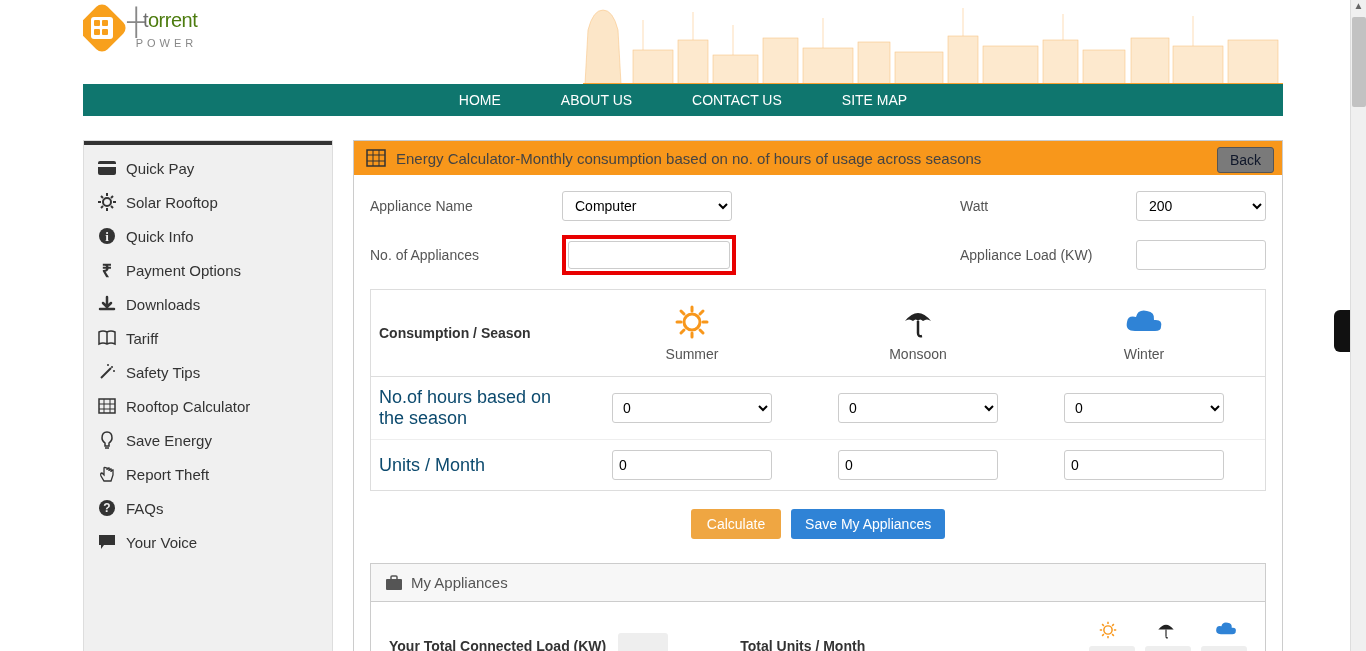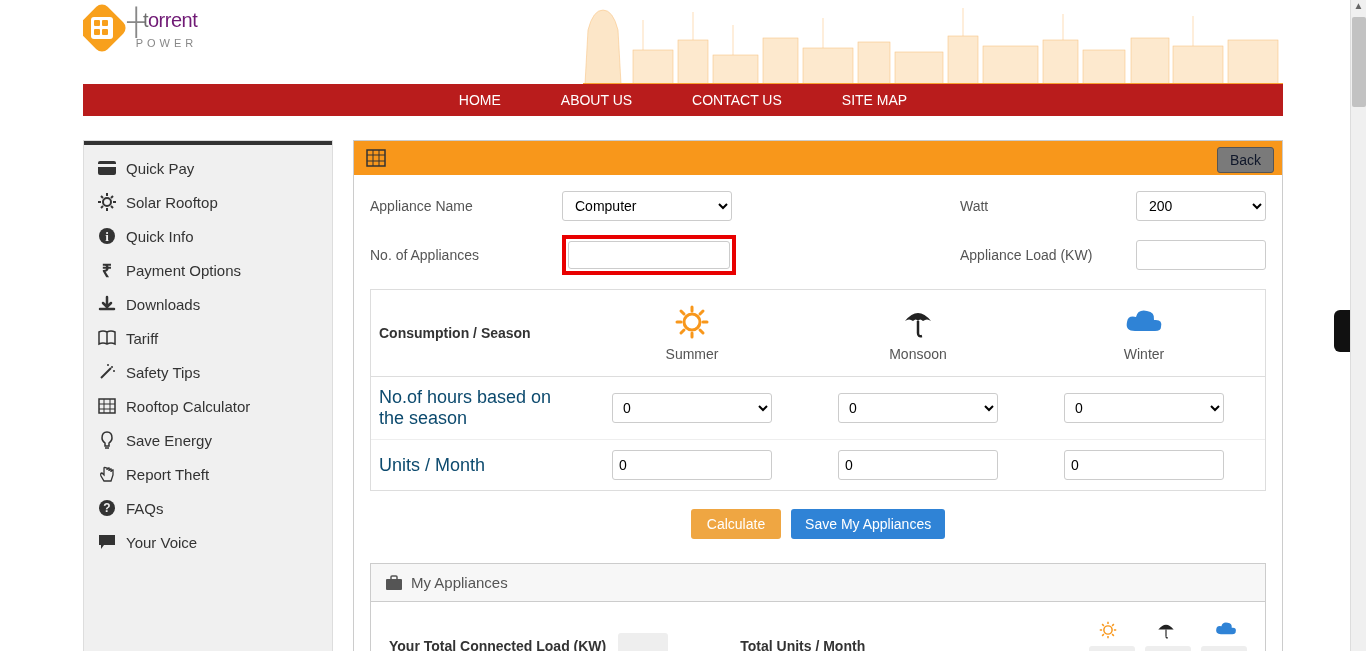--- a/index.html
+++ b/index.html
@@ -8,21 +8,21 @@
 .header-banner { height: 84px; position: relative; background: #fff; overflow: hidden; }
 .logo-area { position: absolute; left: 0; top: 6px; display: flex; align-items: center; gap: 6px; }
 .logo-box { width: 38px; height: 38px; background: #f8a01c; border-radius: 8px; transform: rotate(45deg); display: flex; align-items: center; justify-content: center; }
 .logo-inner { width: 22px; height: 22px; background: #fff; transform: rotate(-45deg); border-radius: 3px; display: flex; flex-wrap: wrap; padding:3px; gap:2px;}
 .logo-inner span { width:6px; height:6px; background:#f8a01c; border-radius:1px;}
 .logo-text { display: flex; flex-direction: column; }
 .logo-text .top { font-size: 20px; color: #6e6e6e; font-weight: 500; letter-spacing: -0.5px; }
 .logo-text .bottom { font-size: 11px; color: #888; letter-spacing: 4px; text-align: right;}
 .skyline { position: absolute; right: 0; bottom: 0; height: 84px; width: 65%; overflow: hidden; }
 .skyline svg { width: 100%; height: 100%; }
-.nav-bar { background: #b91c1c; height: 32px; display: flex; align-items: center; justify-content: center; gap: 60px; }
+.nav-bar { background: #0f766e; height: 32px; display: flex; align-items: center; justify-content: center; gap: 60px; }
 .nav-bar a { color: #fff; font-size: 14px; text-decoration: none; font-weight: 500; }
 .main-area { display: flex; gap: 20px; padding: 24px 0 20px 0; }
 .sidebar { width: 250px; background: #f0f0f0; border: 1px solid #ddd; padding-top: 6px; }
 .sidebar-top-bar { height:4px; background:#333; margin:-6px 0 6px 0;}
 .sidebar-item { display: flex; align-items: center; gap: 10px; padding: 8px 14px; color: #333; font-size: 15px; cursor: pointer; }
 .sidebar-item .icon { width: 18px; height: 18px; display: inline-flex; align-items: center; justify-content: center; color:#333; }
 .content { flex: 1; }
 .panel-title { background: #f8971b; color: #444; padding: 8px 12px; display: flex; align-items: center; gap: 10px; font-size: 15px; border:1px solid #ccc; border-bottom:none; position:relative;}
 .panel-title .icon { color: #333; }
 .back-btn { position:absolute; right:8px; top:6px; background: #7a7a7a; color: #0f172a; padding: 4px 12px; border-radius: 3px; cursor: pointer; font-size: 14px; border:1px solid #555;}
@@ -77,21 +77,21 @@
     <div class="logo-area">
       <div class="logo-box">
           <div class="logo-inner">
             <span></span>
             <span></span>
             <span></span>
             <span></span>
           </div>
         </div>
       <div class="logo-text">
-        <div class="top"><span style="color:#888; font-size:26px; vertical-align:middle; margin-right:-2px;">┼</span><span style="color:#6e6e6e;">t</span><span style="color:#701a75;">orrent</span></div>
+        <div class="top"><span style="color:#888; font-size:26px; vertical-align:middle; margin-right:-2px;">┼</span><span style="color:#6e6e6e;">t</span><span style="color:#4d7c0f;">orrent</span></div>
         <div class="bottom">POWER</div>
       </div>
     </div>
     <div class="skyline">
       <svg viewBox="0 0 700 84" preserveAspectRatio="xMaxYMax meet">
         <g stroke="#f8bf7b" stroke-width="0.6" fill="#fde7c9" opacity="0.9">
           <path d="M5 30 Q10 10 20 10 Q30 10 35 30 L38 84 L2 84 Z" fill="#fce4c3"></path>
           <rect x="50" y="50" width="40" height="34"></rect>
             <rect x="95" y="40" width="30" height="44"></rect>
           <rect x="130" y="55" width="45" height="29"></rect>
@@ -252,20 +252,21 @@
       <div class="panel-title">
         <span class="icon">
             <svg width="20" height="18" viewBox="0 0 20 18">
               <rect x="1" y="1" width="18" height="16" fill="none" stroke="#333" stroke-width="1.5"></rect>
               <line x1="1" y1="6" x2="19" y2="6" stroke="#333"></line>
               <line x1="1" y1="12" x2="19" y2="12" stroke="#333"></line>
               <line x1="7" y1="1" x2="7" y2="17" stroke="#333"></line>
               <line x1="13" y1="1" x2="13" y2="17" stroke="#333"></line>
             </svg>
           </span>
+        <span>Energy Calculator-Monthly consumption based on no. of hours of usage across seasons</span>
         <span class="back-btn">Back</span>
       </div>
       <div class="panel-body">
         <div class="form-row">
           <label>Appliance Name</label>
           <select class="input-select"><option>Computer</option></select>
           <div class="col-right">
             <label>Watt</label>
             <select class="input-select" style="width:130px;"><option>200</option></select>
           </div>

